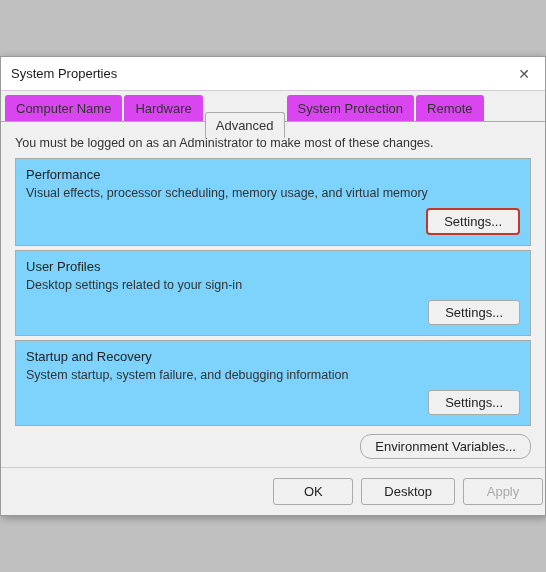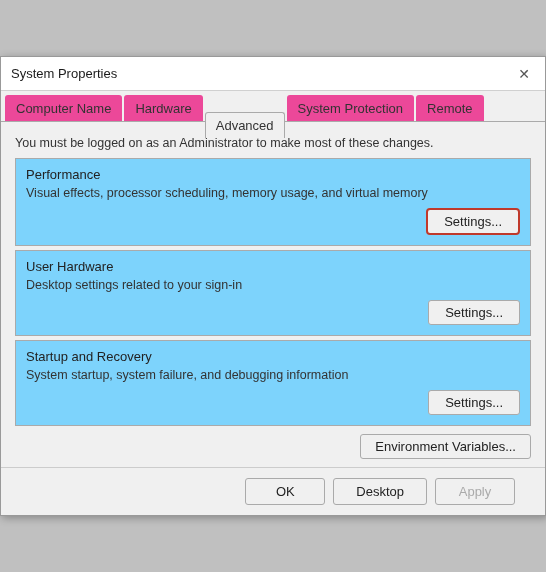--- a/index.html
+++ b/index.html
@@ -66,21 +66,21 @@
       padding-top: 4px;
     }
 
     .tab {
       padding: 5px 10px;
       cursor: pointer;
       border: 1px solid transparent;
       border-bottom: none;
       border-radius: 3px 3px 0 0;
       margin-right: 2px;
-      background: #ec4899;
+      background: #d946ef;
       color: #333;
       white-space: nowrap;
       font-size: 13px;
     }
 
     .tab.active {
       background: #f0f0f0;
       border-color: #aaa;
       border-bottom-color: #f0f0f0;
       z-index: 1;
@@ -145,32 +145,32 @@
 
     .env-btn-row {
       display: flex;
       justify-content: flex-end;
       margin-top: 4px;
     }
 
     .env-btn {
       background: #f0f0f0;
       border: 1px solid #aaa;
-      border-radius: 3px;
+      border-radius: 11px;
       padding: 4px 14px;
       cursor: pointer;
       font-size: 13px;
       color: #222;
       min-width: 160px;
       text-align: center;
     }
 
     .footer {
       border-top: 1px solid #ccc;
-      padding: 10px 30px;
+      padding: 10px 2px;
       display: flex;
       justify-content: flex-end;
       gap: 8px;
       background: #f0f0f0;
     }
 
     .footer-btn {
       background: #f0f0f0;
       border: 1px solid #aaa;
       border-radius: 3px;
@@ -211,21 +211,21 @@
 
     <div class="section-box">
       <div class="section-label">Performance</div>
       <div class="section-desc">Visual effects, processor scheduling, memory usage, and virtual memory</div>
       <div class="section-btn-row">
         <button class="btn highlighted">Settings...</button>
       </div>
     </div>
 
     <div class="section-box">
-      <div class="section-label">User Hardware</div>
+      <div class="section-label">User Profiles</div>
       <div class="section-desc">Desktop settings related to your sign-in</div>
       <div class="section-btn-row">
         <button class="btn">Settings...</button>
       </div>
     </div>
 
     <div class="section-box">
       <div class="section-label">Startup and Recovery</div>
       <div class="section-desc">System startup, system failure, and debugging information</div>
       <div class="section-btn-row">

